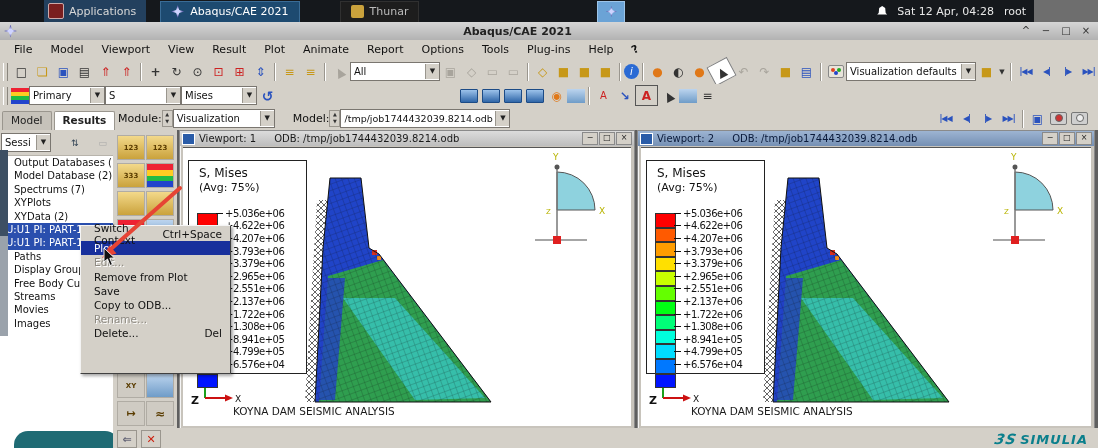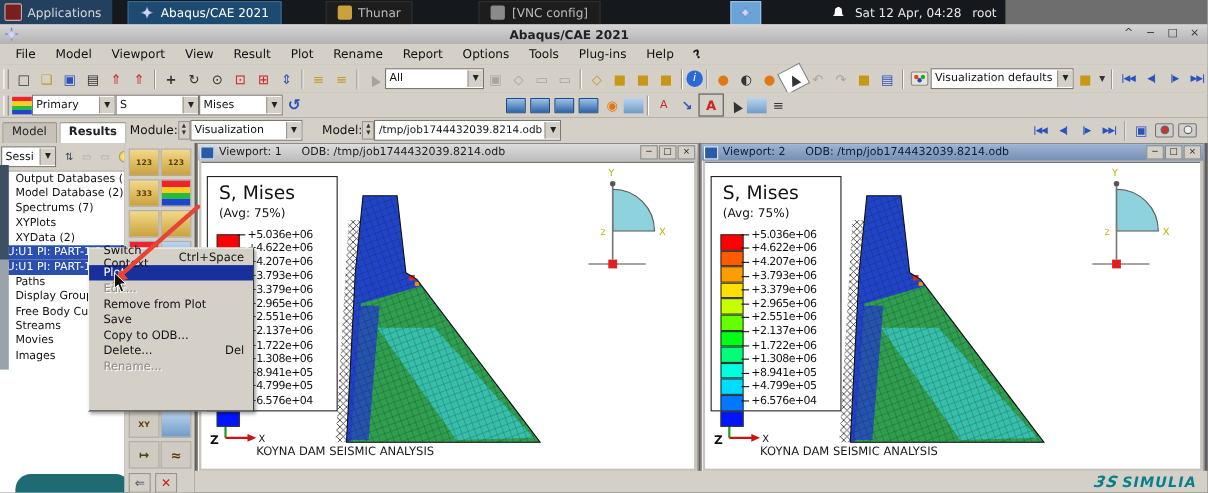--- a/index.html
+++ b/index.html
@@ -1,20 +1,20 @@
 <!DOCTYPE html>
 <html><head>
 <meta charset="utf-8">
 <style>
   html,body{margin:0;padding:0;width:1098px;height:448px;overflow:hidden;
     font-family:"DejaVu Sans",sans-serif;-webkit-font-smoothing:none;}
   .screen{position:relative;width:1098px;height:448px;background:#6e6e6e;overflow:hidden;}
   .abs{position:absolute;}
   
-  .taskbar{left:0;top:0;width:914px;height:22px;background:#15181c;display:flex;align-items:center;color:#d8d8d8;font-size:11px;}
+  .taskbar{left:0;top:0;width:990px;height:22px;background:#15181c;display:flex;align-items:center;color:#d8d8d8;font-size:11px;padding-left:44px;}
   .apps{display:flex;align-items:center;gap:5px;background:#23405e;height:22px;padding:0 10px 0 4px;}
   .apps-ico{width:14px;height:14px;background:#7a1f1f;border:1px solid #caa;border-radius:2px;}
   .task{display:flex;align-items:center;gap:6px;height:20px;margin-top:1px;padding:0 10px;background:#1d1d1d;border:1px solid #303030;color:#bbb;}
   .task.active{background:#1d4a70;border-color:#3a6c96;color:#fff;}
   .t-ico{width:13px;height:13px;border-radius:2px;}
   .ico-abq{background:radial-gradient(circle at 50% 50%,#cfd4ff 25%,#5a5aa8 60%);clip-path:polygon(50% 0,62% 38%,100% 50%,62% 62%,50% 100%,38% 62%,0 50%,38% 38%);}
   .ico-thunar{background:#caa23c;border-radius:2px;}
   .ico-vnc{background:#8a8a8a;}
   .pager{width:26px;height:20px;margin-top:1px;background:#6ba3d6;border:1px solid #9cc4e8;display:flex;align-items:center;justify-content:center;}
   .tb-right{margin-left:auto;display:flex;align-items:center;gap:10px;padding-right:8px;color:#e8e8e8;}
@@ -47,21 +47,21 @@
   .icon-cam{width:15px;height:11px;background:#cfcfcf;border:1px solid #777;border-radius:2px;position:relative;}
   .icon-cam:before{content:"";position:absolute;left:4px;top:1px;width:6px;height:6px;border-radius:50%;background:#eee;border:1px solid #666;}
   .icon-cam.redlens:before{background:#c33;}
   .vp-ico{width:16px;height:12px;background:linear-gradient(#9cc2ea,#2f66a8);border:1px solid #1c4b86;border-radius:1px;}
   .lbl{color:#111;white-space:nowrap;}
   
   .tabs{left:0;top:111px;width:113px;height:19px;background:#d4d0c8;display:flex;font-size:10.5px;}
   .tab{padding:2px 8px 0;border:1px solid #9a968e;border-bottom:none;background:#c6c2ba;color:#222;margin-left:2px;border-radius:2px 2px 0 0;}
   .tab.active{background:#fff;font-weight:bold;}
   .treepanel{left:0;top:130px;width:113px;height:318px;background:#fff;border-right:1px solid #8a8a8a;overflow:hidden;}
-  .sessrow{display:flex;align-items:center;gap:8px;padding:3px 1px;background:#d4d0c8;border-bottom:1px solid #b8b4ac;}
+  .sessrow{display:flex;align-items:center;gap:20px;padding:3px 1px;background:#d4d0c8;border-bottom:1px solid #b8b4ac;}
   .mini{width:15px;height:14px;display:flex;align-items:center;justify-content:center;font-size:9px;color:#345;}
   .mini.dim{color:#aaa;}
   .bulb{width:9px;height:9px;border-radius:50%;background:radial-gradient(#fff48c,#e8c520);border:1px solid #a98;}
   .tree-item{height:13.4px;line-height:13.4px;font-size:10px;color:#111;padding-left:14px;white-space:nowrap;}
   .tree-item.sel{background:#2a4fae;color:#fff;}
   .edgeA{left:0;top:150px;width:8px;height:86px;background:#3d4f63;}
   .edgeB{left:0;top:236px;width:8px;height:100px;background:#9aa2ab;}
   .blob{left:14px;top:431px;width:105px;height:26px;background:#1f6b74;border-radius:14px 14px 0 0;}
   
   .toolbox{left:113px;top:130px;width:64px;height:318px;background:#d4d0c8;border-right:1px solid #9a968e;}
@@ -77,21 +77,21 @@
   .vpwin{position:absolute;top:0;height:298px;background:#c8c4bc;border:1px solid #8a8a8a;box-shadow:inset 1px 1px 0 #f5f5f5;}
   .vp1{left:2px;width:454px;} .vp2{left:460px;width:456px;}
   .vphead{height:15px;display:flex;align-items:center;font-size:10px;color:#1a1a1a;padding:0 2px;gap:4px;background:linear-gradient(#dcdcdc,#bdbdbd);}
   .vp2 .vphead{background:linear-gradient(#9db4d2,#7590b4);color:#0a1a3a;}
   .vpico{width:11px;height:10px;background:#2a5ca8;border:1px solid #fff;flex:none;}
   .vphead .odb{margin-left:14px;}
   .vpbtns{margin-left:auto;display:flex;gap:1px;}
   .vpb{width:14px;height:11px;background:#d4d0c8;border:1px solid #8a8a8a;font-size:8px;line-height:9px;text-align:center;color:#222;}
   .canvas{position:absolute;left:3px;top:16px;right:3px;bottom:3px;background:#fff;border-top:1px solid #555;overflow:hidden;}
   .legend{position:absolute;left:5px;top:12px;width:117px;height:212px;background:#fff;border:1px solid #222;font-size:10px;color:#111;}
-  .lg-title{padding:5px 0 0 10px;font-size:17px;}
+  .lg-title{padding:5px 0 0 10px;font-size:12px;}
   .lg-sub{padding:1px 0 0 10px;font-size:11px;}
   .lg-body{position:absolute;left:8px;top:46px;}
   .lg-colors{position:absolute;left:0;top:6px;width:19px;}
   .lg-colors div{width:19px;height:12.6px;border:0.5px solid #333;}
   .lg-vals{position:absolute;left:19px;top:0;width:90px;}
   .lg-vrow{height:12.6px;display:flex;align-items:center;}
   .lg-vrow .dash{width:7px;height:1px;background:#111;margin-right:2px;flex:none;}
   .lg-vrow span.v{font-size:10px;letter-spacing:-0.5px;white-space:nowrap;}
   .vp-note{position:absolute;left:50px;top:231px;font-size:10.5px;color:#1a1a1a;line-height:13px;white-space:pre;}
   .plotsvg{position:absolute;left:0;top:0;}
@@ -121,24 +121,20 @@
     <div class="task active">
       <span class="t-ico ico-abq"></span>
       <span>Abaqus/CAE 2021</span>
     </div>
     <div style="width:40px"></div>
     <div class="task">
       <span class="t-ico ico-thunar"></span>
       <span>Thunar</span>
     </div>
     <div style="width:60px"></div>
-    <div class="task">
-      <span class="t-ico ico-vnc"></span>
-      <span>[VNC config]</span>
-    </div>
     <div style="width:118px"></div>
     <div class="pager">
       <span class="t-ico ico-abq" style="width:11px;height:11px"></span>
     </div>
     <div class="tb-right">
       <span class="bell"></span>
       <span>Sat 12 Apr, 04:28</span>
       <span>root</span>
     </div>
   </div>
@@ -152,21 +148,21 @@
     <span class="winbtn">×</span>
   </div>
 
   <div class="abs menubar">
     <span class="menu-item">File</span>
     <span class="menu-item">Model</span>
     <span class="menu-item">Viewport</span>
     <span class="menu-item">View</span>
     <span class="menu-item">Result</span>
     <span class="menu-item">Plot</span>
-    <span class="menu-item">Rename</span>
+    <span class="menu-item">Animate</span>
     <span class="menu-item">Report</span>
     <span class="menu-item">Options</span>
     <span class="menu-item">Tools</span>
     <span class="menu-item">Plug-ins</span>
     <span class="menu-item">Help</span>
     <span class="menu-item rot" style="font-weight:bold">?</span>
   </div>
 
   <div class="abs tbar tb1">
     <span class="grip"></span>
@@ -646,26 +642,26 @@
     </div>
     <div class="cm-item">
       <span>Remove from Plot</span>
     </div>
     <div class="cm-item">
       <span>Save</span>
     </div>
     <div class="cm-item">
       <span>Copy to ODB...</span>
     </div>
+    <div class="cm-item dis">
+      <span>Rename...</span>
+    </div>
     <div class="cm-item">
       <span>Delete...</span>
         <span class="sc">Del</span>
-    </div>
-    <div class="cm-item dis">
-      <span>Rename...</span>
     </div>
   </div>
 
   <svg class="abs z50" style="left:88px;top:178px" width="104" height="92">
     <line x1="92" y1="10" x2="24" y2="70" stroke="#e64434" stroke-width="4" stroke-linecap="round"></line>
     <polygon points="14,80 28.5,75.5 21.5,67.5" fill="#e64434"></polygon>
   </svg>
 
   <svg class="abs z60" style="left:103px;top:248px" width="14" height="19">
     <polygon points="1,0 1,14 4.5,11 7,17.5 9.4,16.4 6.8,10.2 11.5,10" fill="#111" stroke="#fff" stroke-width="0.9"></polygon>

